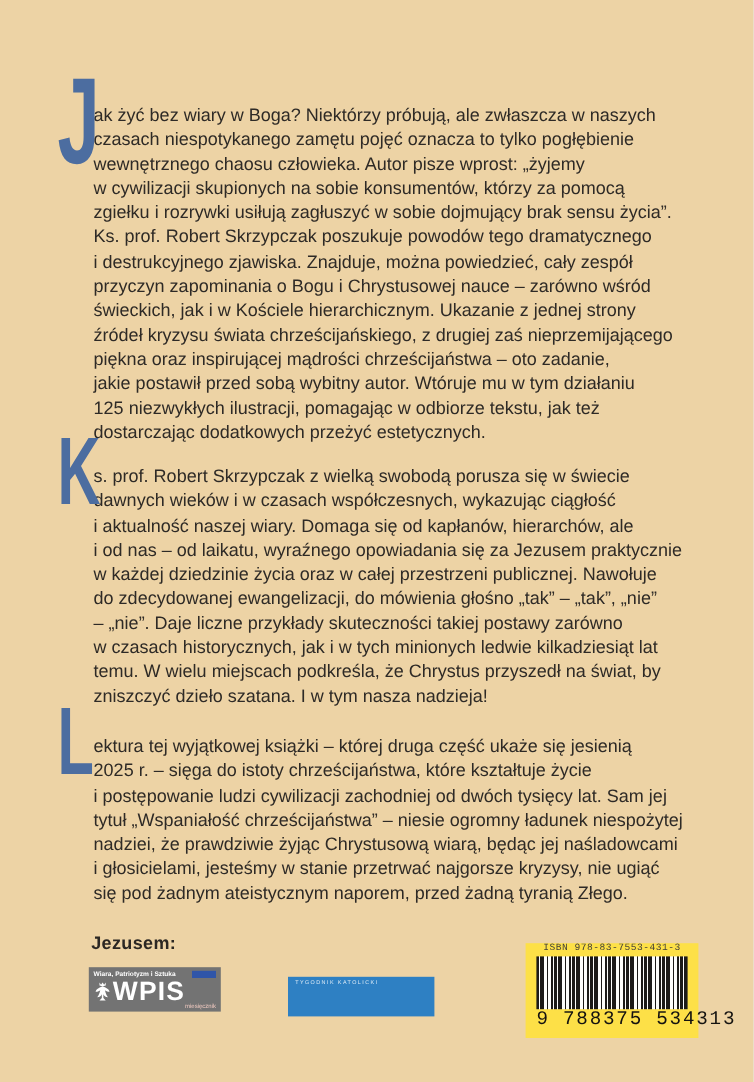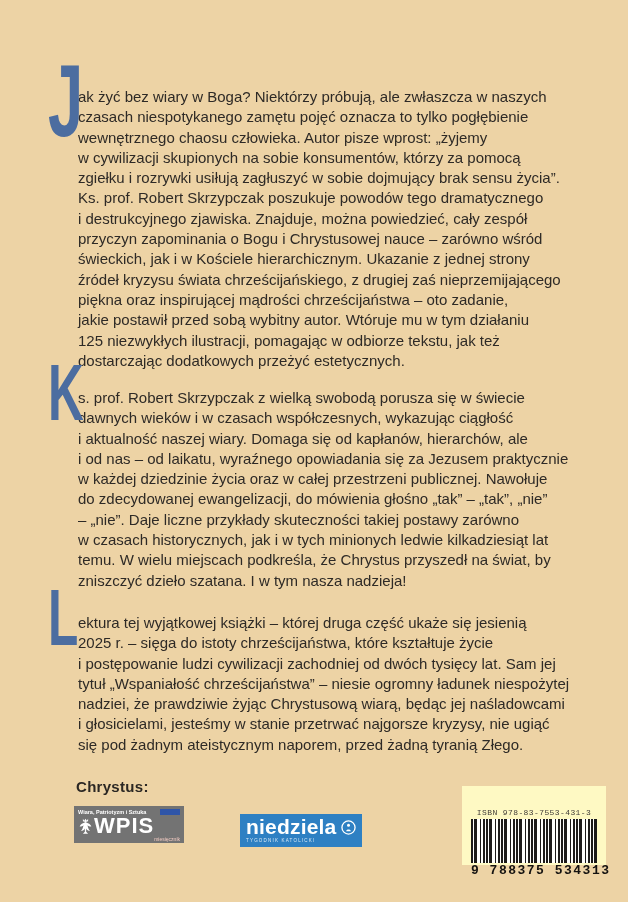--- a/index.html
+++ b/index.html
@@ -89,43 +89,43 @@
   .nd-badge {
     width: 15px; height: 15px; margin-left: 4px; flex: 0 0 auto;
   }
   .nd-sub {
     color: #dceaf6; font-size: 4.5px; letter-spacing: 1.2px;
     text-transform: uppercase; line-height: 6px;
   }
   
   .barcode-box {
     position: absolute;
-    left: 462px; top: 786px;
+    left: 438px; top: 786px;
     width: 144px; height: 79px;
-    background: #fef9c3;
+    background: #fde047;
     box-sizing: border-box;
-    padding: 22px 9px 3px 9px;
+    padding: 0 9px 3px 9px;
   }
   .isbn-label {
     font-family: "Liberation Mono", monospace;
     font-size: 8px; letter-spacing: 0.4px;
     color: #44403a; text-align: center; white-space: nowrap;
     line-height: 9px;
   }
   .bars {
     height: 44px; margin-top: 2px;
     background: repeating-linear-gradient(90deg,
       #1c1a18 0 2px, #fdfdfb 2px 3px,
       #1c1a18 3px 6px, #fdfdfb 6px 9px,
       #1c1a18 9px 10px, #fdfdfb 10px 12px,
       #1c1a18 12px 14px, #fdfdfb 14px 15px);
   }
   .barcode-number {
     font-family: "Liberation Mono", monospace;
-    font-size: 13px; font-weight: bold; letter-spacing: 1.5px;
+    font-size: 16px; font-weight: normal; letter-spacing: 1.5px;
     color: #141210; text-align: center; line-height: 16px;
     white-space: nowrap;
   }
 </style>
 </head>
 <body>
 
 <div class="cover">
 
   <section class="para p1">
@@ -164,46 +164,38 @@
     <span class="dropcap">L</span>
     <div class="ptext">ektura tej wyjątkowej książki – której druga część ukaże się jesienią
 2025 r. – sięga do istoty chrześcijaństwa, które kształtuje życie
 i postępowanie ludzi cywilizacji zachodniej od dwóch tysięcy lat. Sam jej
 tytuł „Wspaniałość chrześcijaństwa” – niesie ogromny ładunek niespożytej
 nadziei, że prawdziwie żyjąc Chrystusową wiarą, będąc jej naśladowcami
 i głosicielami, jesteśmy w stanie przetrwać najgorsze kryzysy, nie ugiąć
 się pod żadnym ateistycznym naporem, przed żadną tyranią Złego.</div>
   </section>
 
-  <div class="patronat-label">Chrystus:</div>
+  <div class="patronat-label">Jezusem:</div>
 
   <div class="wpis-logo">
     <div class="wpis-top">
       <span class="wpis-tagline">Wiara, Patriotyzm i Sztuka</span>
       <span class="wpis-chip"></span>
     </div>
     <div class="wpis-main">
       <svg class="wpis-eagle" viewBox="0 0 20 26">
         <path fill="#ffffff" d="M6 1 L8 4 L10 1 L12 4 L14 1 L14 5 L10 6 L6 5 Z"></path>
         <path fill="#ffffff" d="M10 6 C6 8 2 9 1 13 C4 13 6 12 7 11 C6 15 5 18 3 20 C6 20 8 18 9 16 L9 21 L6 24 L14 24 L11 21 L11 16 C12 18 14 20 17 20 C15 18 14 15 13 11 C14 12 16 13 19 13 C18 9 14 8 10 6 Z"></path>
       </svg>
       <span class="wpis-title">WPIS</span>
     </div>
     <div class="wpis-sub">miesięcznik</div>
   </div>
 
   <div class="niedziela-logo">
-    <div class="nd-row">
-      <span class="nd-title">niedziela</span>
-      <svg class="nd-badge" viewBox="0 0 16 16">
-        <circle cx="8" cy="8" r="7" fill="none" stroke="#ffffff" stroke-width="1.4"></circle>
-        <circle cx="8" cy="5.5" r="1.6" fill="#ffffff"></circle>
-        <path d="M5.5 12 C5.5 9.5 10.5 9.5 10.5 12 Z" fill="#ffffff"></path>
-      </svg>
-    </div>
     <div class="nd-sub">tygodnik katolicki</div>
   </div>
 
   <div class="barcode-box">
     <div class="isbn-label">ISBN 978-83-7553-431-3</div>
     <div class="bars"></div>
     <div class="barcode-number">9 788375 534313</div>
   </div>
 
 </div>

